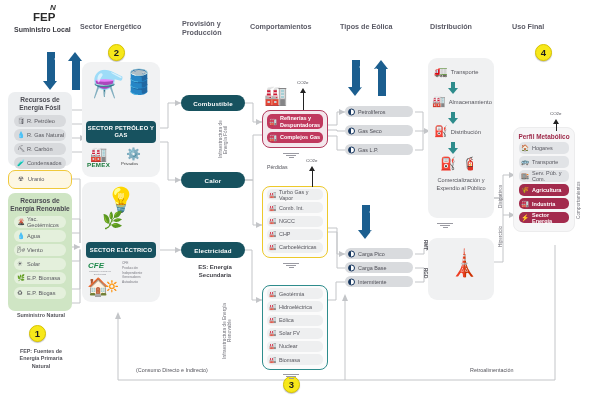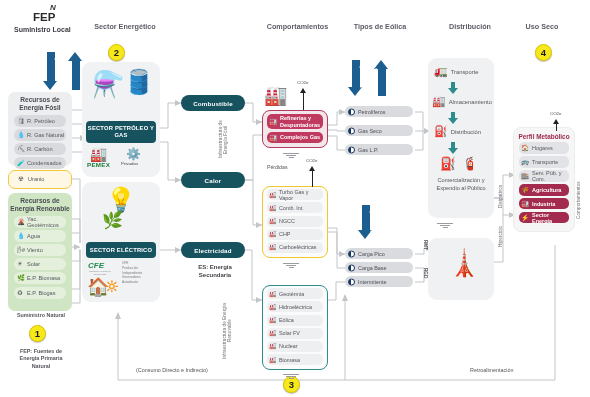--- a/index.html
+++ b/index.html
@@ -10,21 +10,21 @@
     color: #3a3a3a;
     overflow: hidden;
     position: relative;
   }
   #stage { position: relative; width: 590px; height: 397px; }
 
   
   .abs { position: absolute; }
   .colhead {
     position: absolute; font-size: 7.2px; font-weight: bold;
-    color: #5b5b66; text-align: center; line-height: 1.25;
+    color: #5b5b66; text-align: left; line-height: 1.25;
   }
   .vlabel {
     position: absolute; font-size: 4.6px; color: #6d6d76;
     writing-mode: vertical-rl; text-orientation: mixed;
     line-height: 1.15; letter-spacing: .1px; text-align: center;
   }
   .vlabel.up { transform: rotate(180deg); }
 
   
   .step {
@@ -294,24 +294,26 @@
       <polygon points="86,138 80,135 80,141"></polygon>
       <polygon points="80,247 74,244 74,250"></polygon>
     </g>
   </svg>
 
   <div class="brand-n abs" style="left:50px; top:3px;">N</div>
   <div class="brand-fep abs" style="left:33px; top:11px;">FEP</div>
   <div class="brand-sub abs" style="left:14px; top:26px;">Suministro Local</div>
 
   <div class="colhead" style="left:80px; top:22px; width:90px;">Sector Energético</div>
+  <div class="colhead" style="left:182px; top:19px; width:70px; white-space:pre-line;">Provisión y
+Producción</div>
   <div class="colhead" style="left:250px; top:22px; width:95px;">Comportamientos</div>
   <div class="colhead" style="left:340px; top:22px; width:80px;">Tipos de Eólica</div>
   <div class="colhead" style="left:430px; top:22px; width:80px;">Distribución</div>
-  <div class="colhead" style="left:512px; top:22px; width:60px;">Uso Seco</div>
+  <div class="colhead" style="left:512px; top:22px; width:60px;">Uso Final</div>
 
   <div class="step" style="left:108px; top:44px;">2</div>
   <div class="step" style="left:535px; top:44px;">4</div>
   <div class="step" style="left:29px; top:325px;">1</div>
   <div class="step" style="left:283px; top:376px;">3</div>
 
   <div class="bigarrow down" style="left:43px; top:52px; height:38px;">
     <div class="shaft"></div>
       <div class="head"></div>
     <div class="alab">Importaciones</div>

